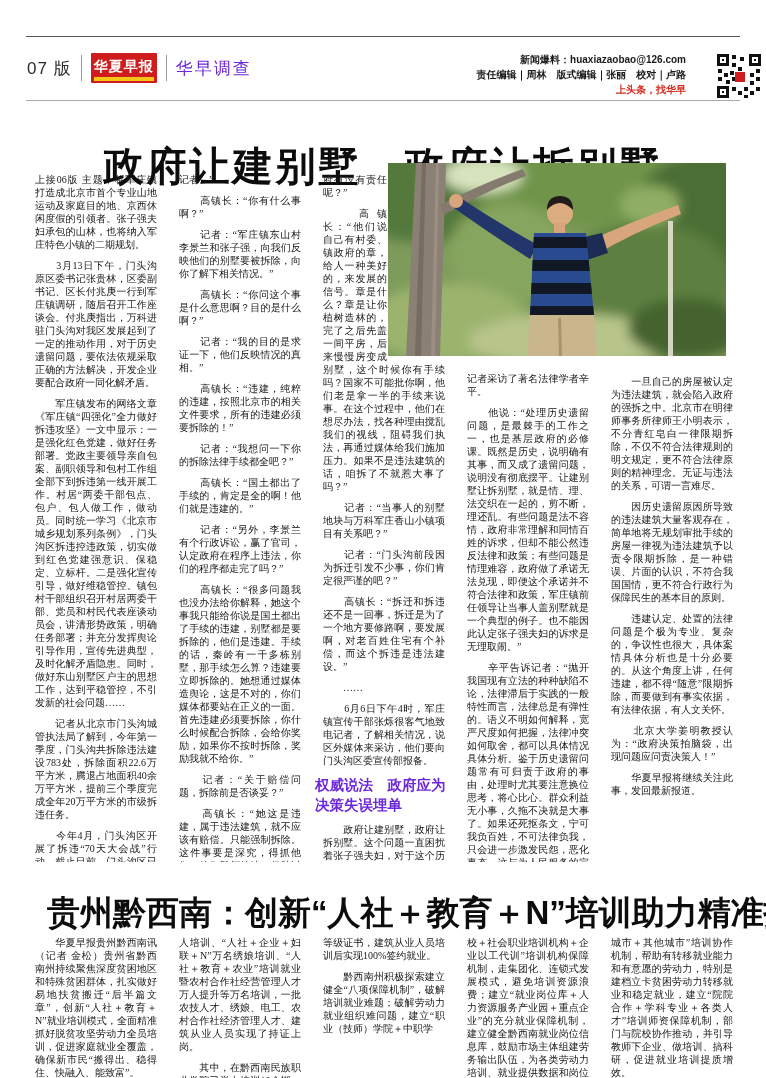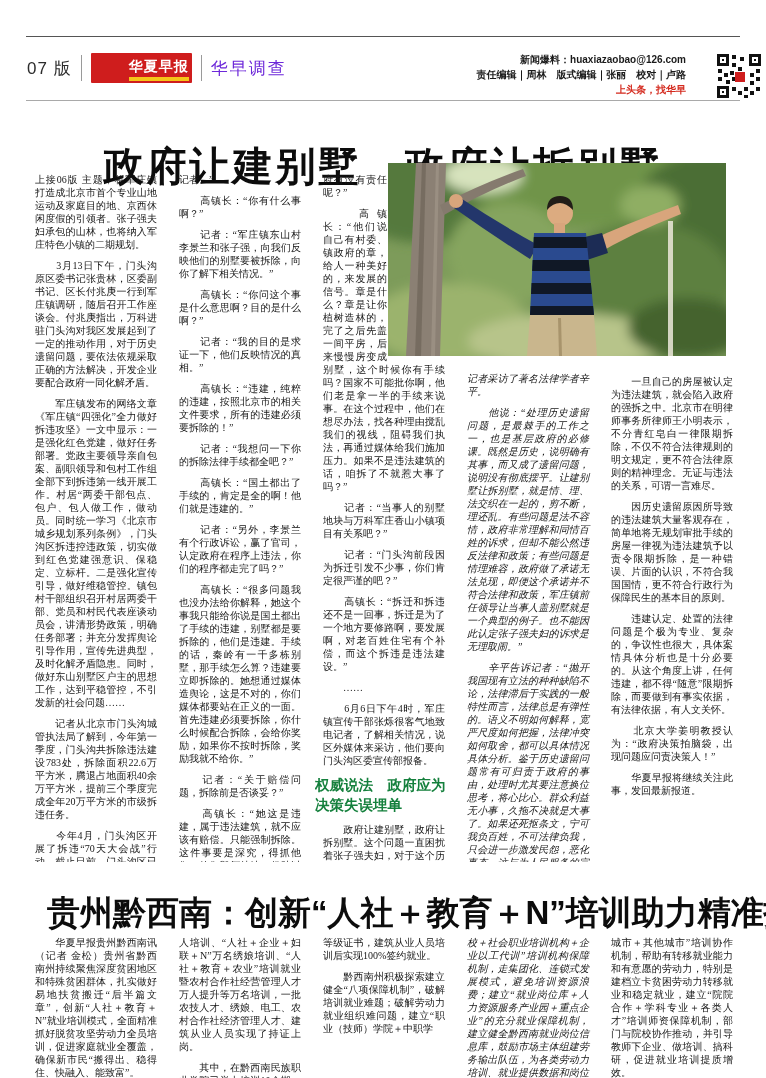--- a/index.html
+++ b/index.html
@@ -11,21 +11,21 @@
   }
   .rule-top{position:absolute;left:26px;right:26px;top:36px;height:1px;background:#555;}
   .rule-mid{position:absolute;left:26px;right:26px;top:100px;height:1px;background:#a9a9a9;}
 
   
   .hdr{position:absolute;left:27px;top:48px;height:40px;display:flex;align-items:center;
        font-family:"Liberation Sans","DejaVu Sans",sans-serif;}
   .hdr .pg{font-size:17px;color:#2c2c2c;letter-spacing:1px;}
   .hdr .vsep{width:1px;height:26px;background:#9a9a9a;margin:0 9px;}
   .logo{width:66px;height:30px;background:#cf1d1d;display:flex;flex-direction:column;
-        align-items:center;justify-content:center;border-radius:1px;padding-left:35px;}
+        align-items:center;justify-content:center;border-radius:1px;}
   .logo .logo-txt{color:#fff;font-weight:bold;font-size:14px;letter-spacing:1px;line-height:20px;}
   .logo .logo-bar{width:60px;height:4px;background:#f5c518;margin-top:1px;}
   .hdr .sec{font-size:17px;color:#6d28d9;letter-spacing:2px;}
 
   .hdr-info{position:absolute;right:80px;top:52px;text-align:right;
             font-family:"Liberation Sans","DejaVu Sans",sans-serif;
             font-size:10px;font-weight:bold;line-height:15px;color:#1a1a1a;}
   .hdr-info .slogan{color:#d42a1e;}
 
   .qr{position:absolute;right:4px;top:53px;width:46px;height:46px;}
@@ -38,32 +38,32 @@
   }
   .bottom-headline{
     position:absolute;left:0;top:864px;width:766px;text-align:center;
     font-family:"Liberation Sans","DejaVu Sans",sans-serif;
     font-size:33px;font-weight:bold;color:#0c0c0c;letter-spacing:0px;white-space:nowrap;margin-left:47px;
   }
 
   
   .col{position:absolute;top:165px;width:138px;height:697px;overflow:hidden;}
   .bcol{position:absolute;top:928px;width:138px;height:150px;overflow:hidden;}
-  .c1{left:27px;} .c2{left:171px;} .c3{left:315px;} .c4{left:459px;font-style:italic;} .c5{left:603px;}
+  .c1{left:27px;} .c2{left:171px;} .c3{left:315px;} .c4{left:459px;} .c5{left:603px;}
   .col p,.bcol p{
     margin:8px;text-align:justify;font-size:10px;line-height:13px;color:#161616;
     font-family:"Liberation Serif","DejaVu Serif",serif;
   }
   .photo-spacer{float:right;width:66px;height:194px;}
   .spacer-c4{height:199px;}
   .spacer-c5{height:202px;}
   .caption{font-weight:normal;}
   .subhead{
     font-family:"Liberation Sans","DejaVu Sans",sans-serif;
-    font-size:14.5px;line-height:20px;font-weight:bold;color:#15803d;
+    font-size:14.5px;line-height:20px;font-weight:bold;color:#6d28d9;
     margin:7px 0 5px 0;text-align:left;
   }
 
   
   .photo{position:absolute;left:388px;top:163px;width:338px;height:193px;overflow:hidden;background:#6d8c4c;}
 </style>
 </head>
 <body>
 
 <div class="rule-top"></div>

